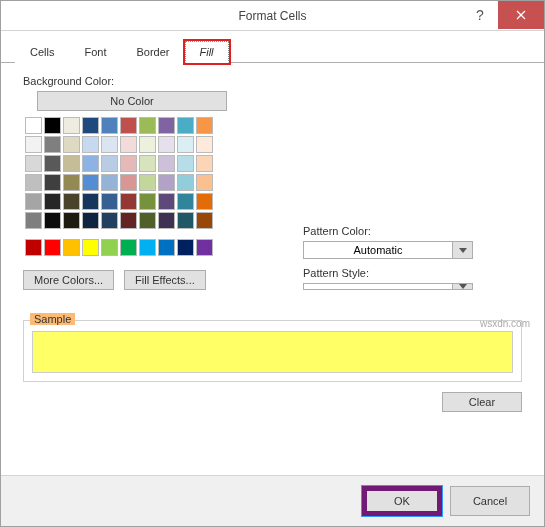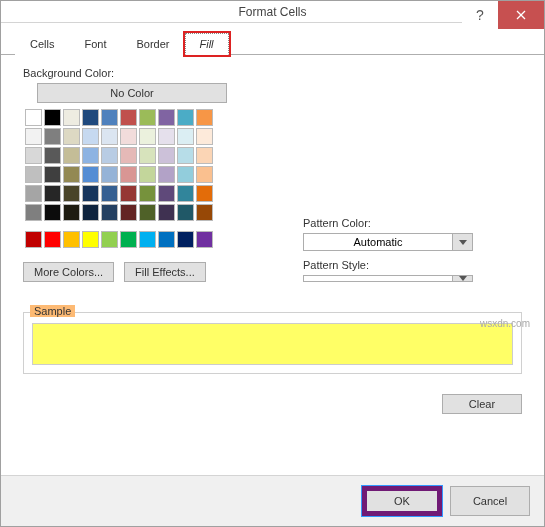--- a/index.html
+++ b/index.html
@@ -5,21 +5,21 @@
     * { box-sizing: border-box; font-family: "Segoe UI", Tahoma, sans-serif; }
     body { margin: 0; background: #fff; }
     .dialog {
       width: 545px; height: 527px;
       border: 1px solid #a0a0a0;
       background: #fff;
       display: flex; flex-direction: column;
       position: relative;
     }
     .titlebar {
-      height: 22px; background: #fff;
+      height: 30px; background: #fff;
       border-bottom: 1px solid #d4d4d4;
       display: flex; align-items: center;
       position: relative;
     }
     .title-text {
       position: absolute; left: 0; right: 0;
       text-align: center; font-size: 12px; color: #444;
     }
     .titlebar-buttons {
       position: absolute; right: 0; top: 0;
@@ -144,21 +144,21 @@
       background: #fdba74; padding: 0 4px;
       font-size: 11px; color: #333;
     }
     .sample-swatch {
       width: 100%; height: 42px;
       border: 1px solid #ccc;
     }
 
     .clear-row {
       display: flex; justify-content: flex-end;
-      margin-top: 20px;
+      margin-top: 10px;
       align-items: flex-end;
     }
 
     .footer {
       border-top: 1px solid #d4d4d4;
       padding: 10px 14px;
       display: flex; justify-content: flex-end; gap: 8px;
       background: #f0f0f0;
     }
     .footer .gray-btn {

